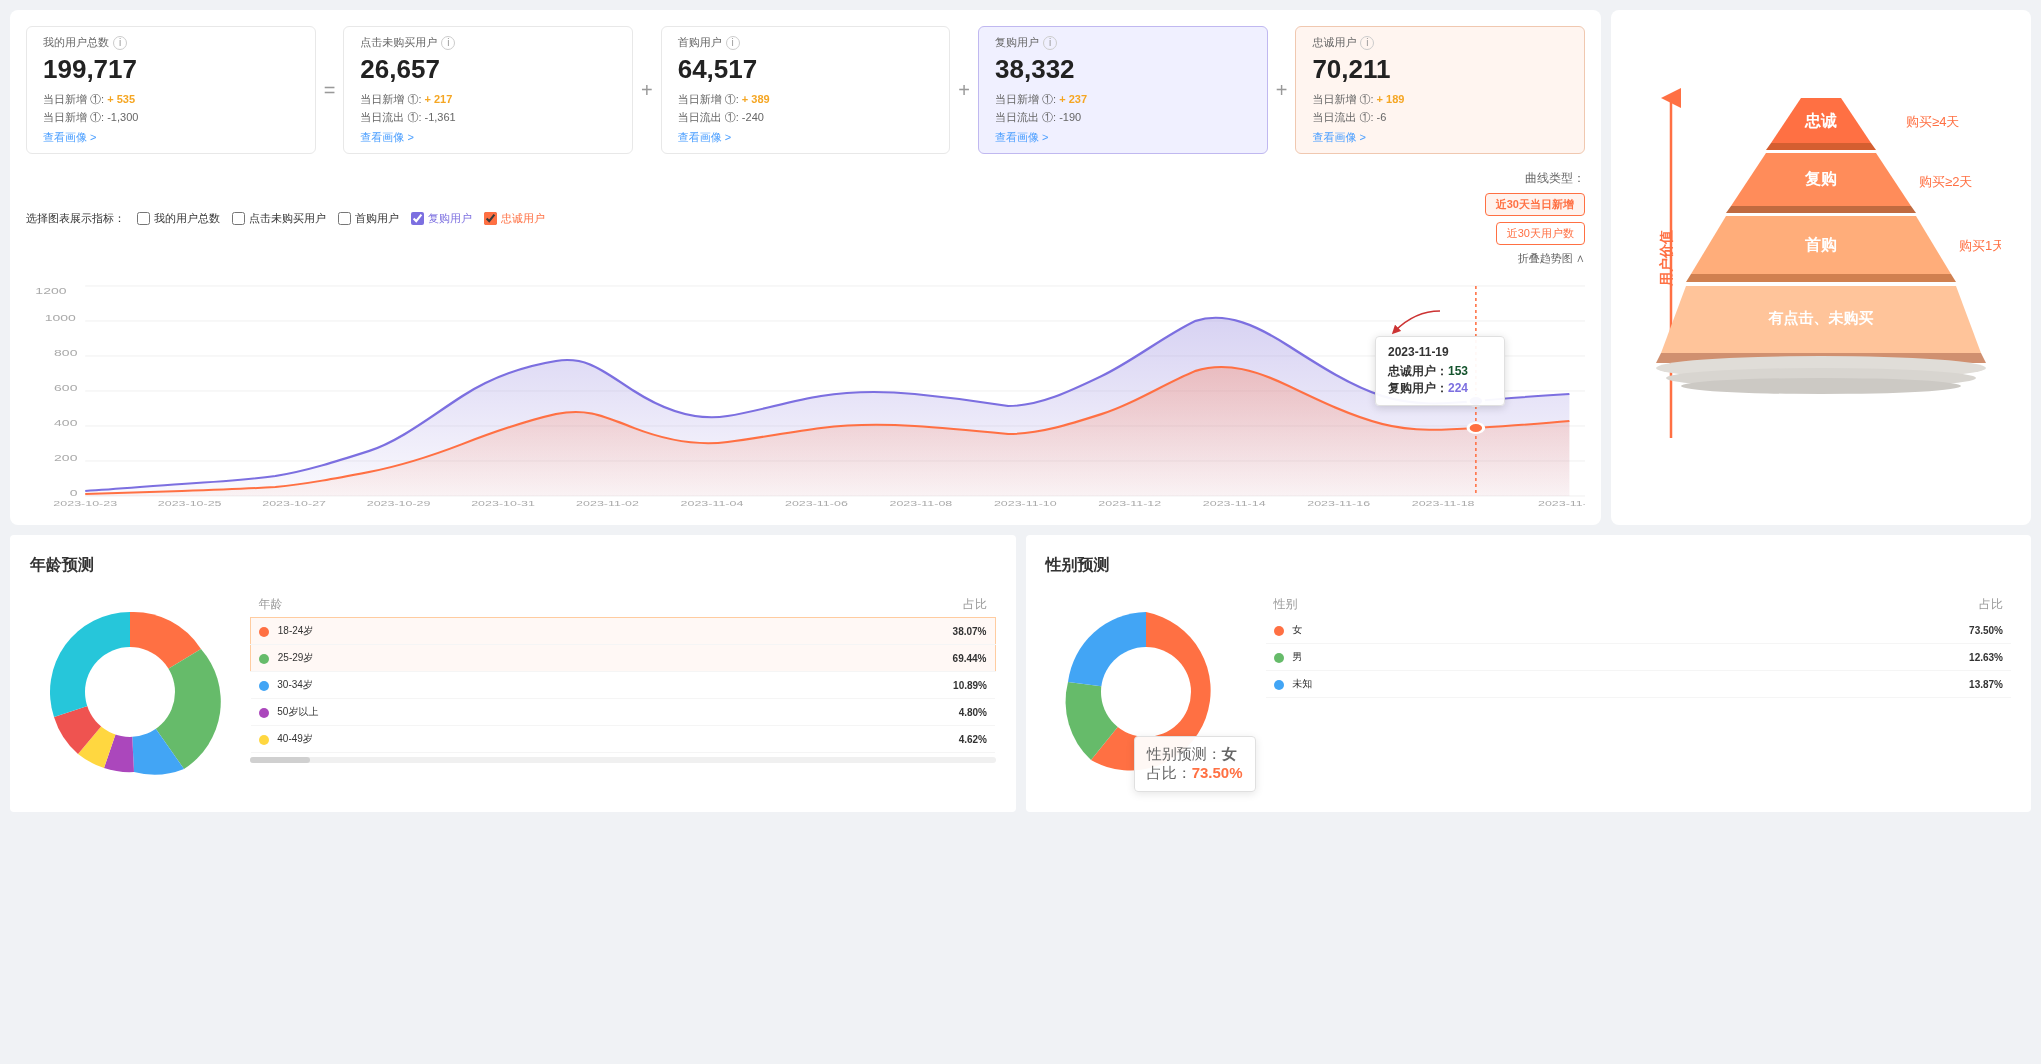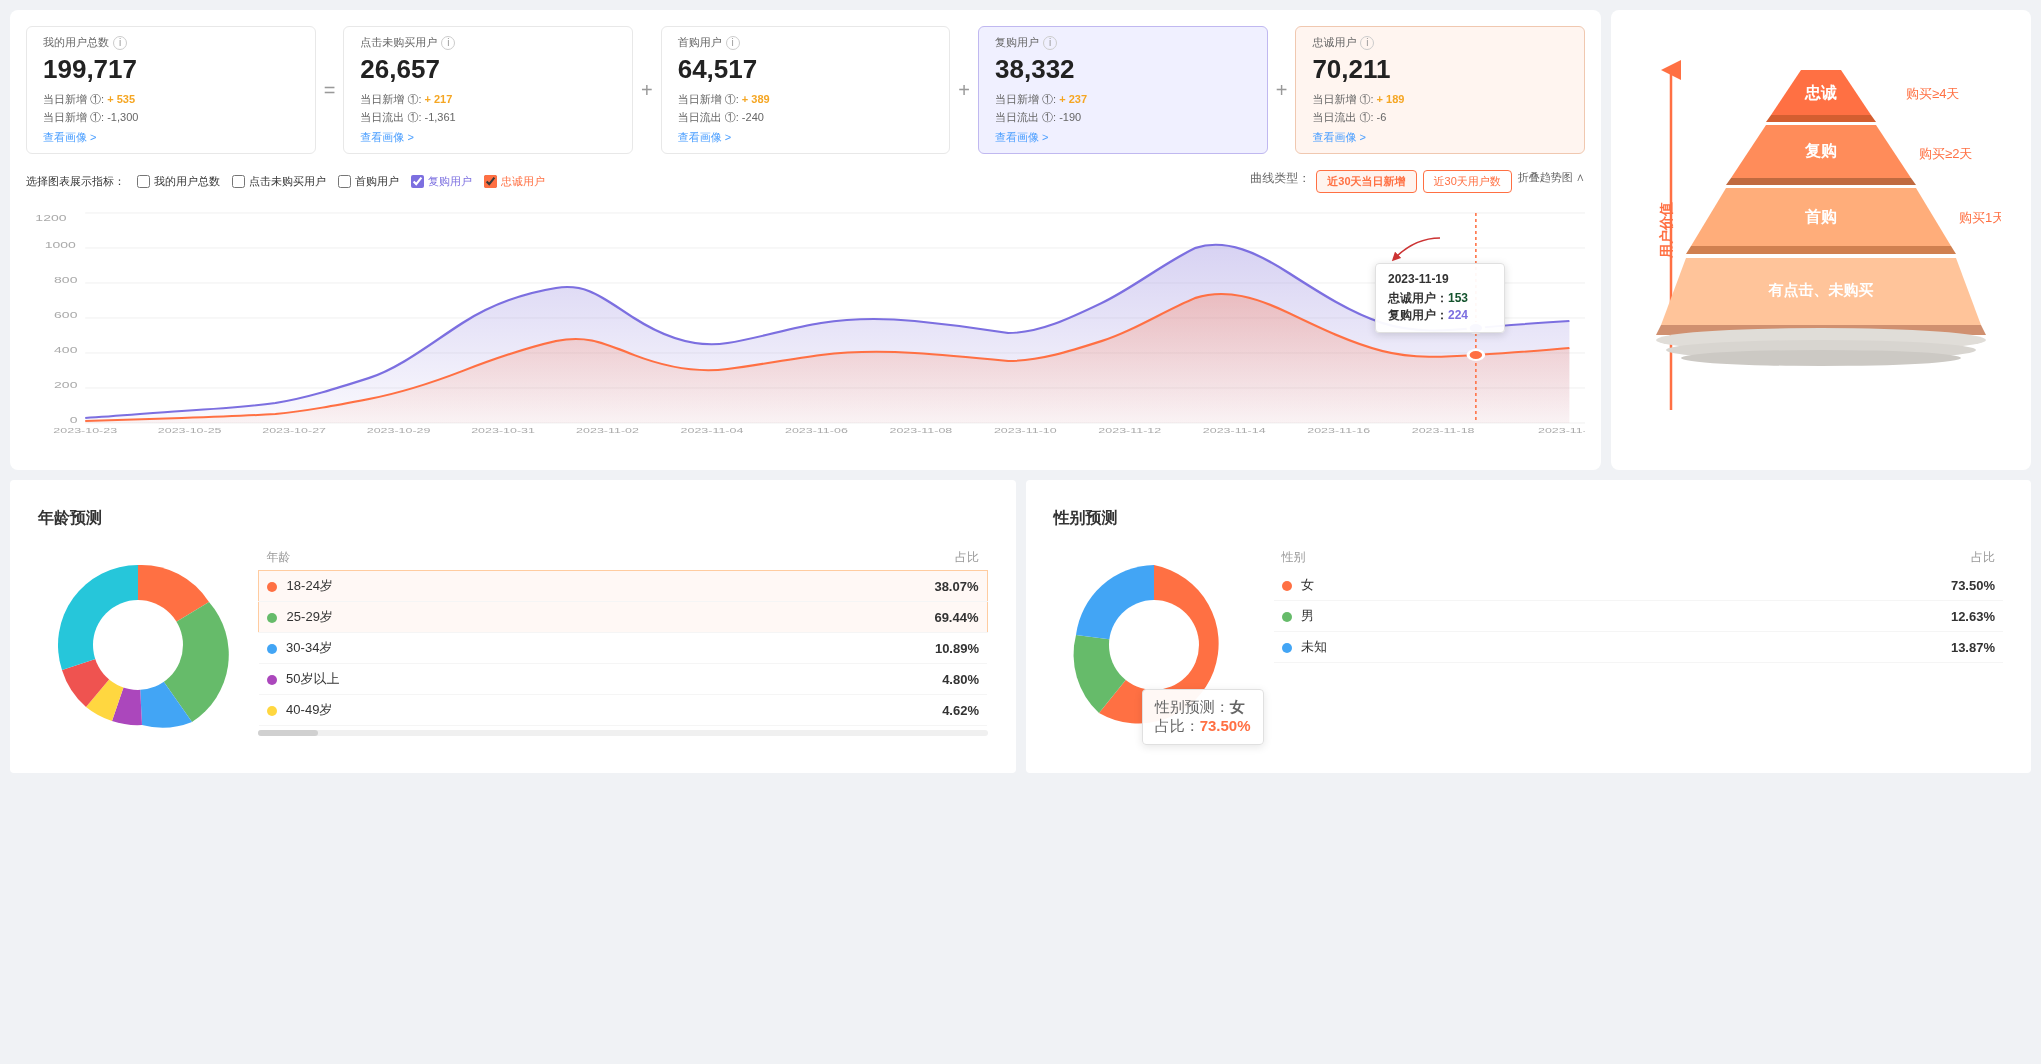--- a/index.html
+++ b/index.html
@@ -109,22 +109,23 @@
       gap: 12px;
       font-size: 11px;
     }
     .legend-item {
       display: flex;
       align-items: center;
       gap: 4px;
     }
     .chart-type-btns {
       display: flex;
-      align-items: flex-start;
+      align-items: flex-end;
       gap: 6px;
+      flex-direction: column;
     }
     .chart-type-btn {
       padding: 3px 10px;
       border-radius: 4px;
       border: 1px solid #ff7043;
       color: #ff7043;
       background: #fff;
       font-size: 11px;
       cursor: pointer;
     }
@@ -153,21 +154,21 @@
     }
     
     .bottom-section {
       display: flex;
       gap: 10px;
     }
     .bottom-card {
       flex: 1;
       background: #fff;
       border-radius: 4px;
-      padding: 28px;
+      padding: 20px;
     }
     .card-title {
       font-size: 16px;
       font-weight: bold;
       color: #333;
       margin-bottom: 16px;
     }
     .bottom-card-content {
       display: flex;
       gap: 20px;
@@ -185,21 +186,21 @@
     .data-table th {
       font-size: 12px;
       color: #999;
       font-weight: normal;
       padding: 4px 8px;
       text-align: right;
     }
     .data-table th:first-child { text-align: left; }
     .data-table td {
       padding: 6px 8px;
-      font-size: 13px;
+      font-size: 10px;
       border-bottom: 1px solid #f5f5f5;
     }
     .data-table td:last-child {
       text-align: right;
       font-weight: bold;
       color: #333;
     }
     .info-icon {
       display: inline-block;
       width: 14px;

